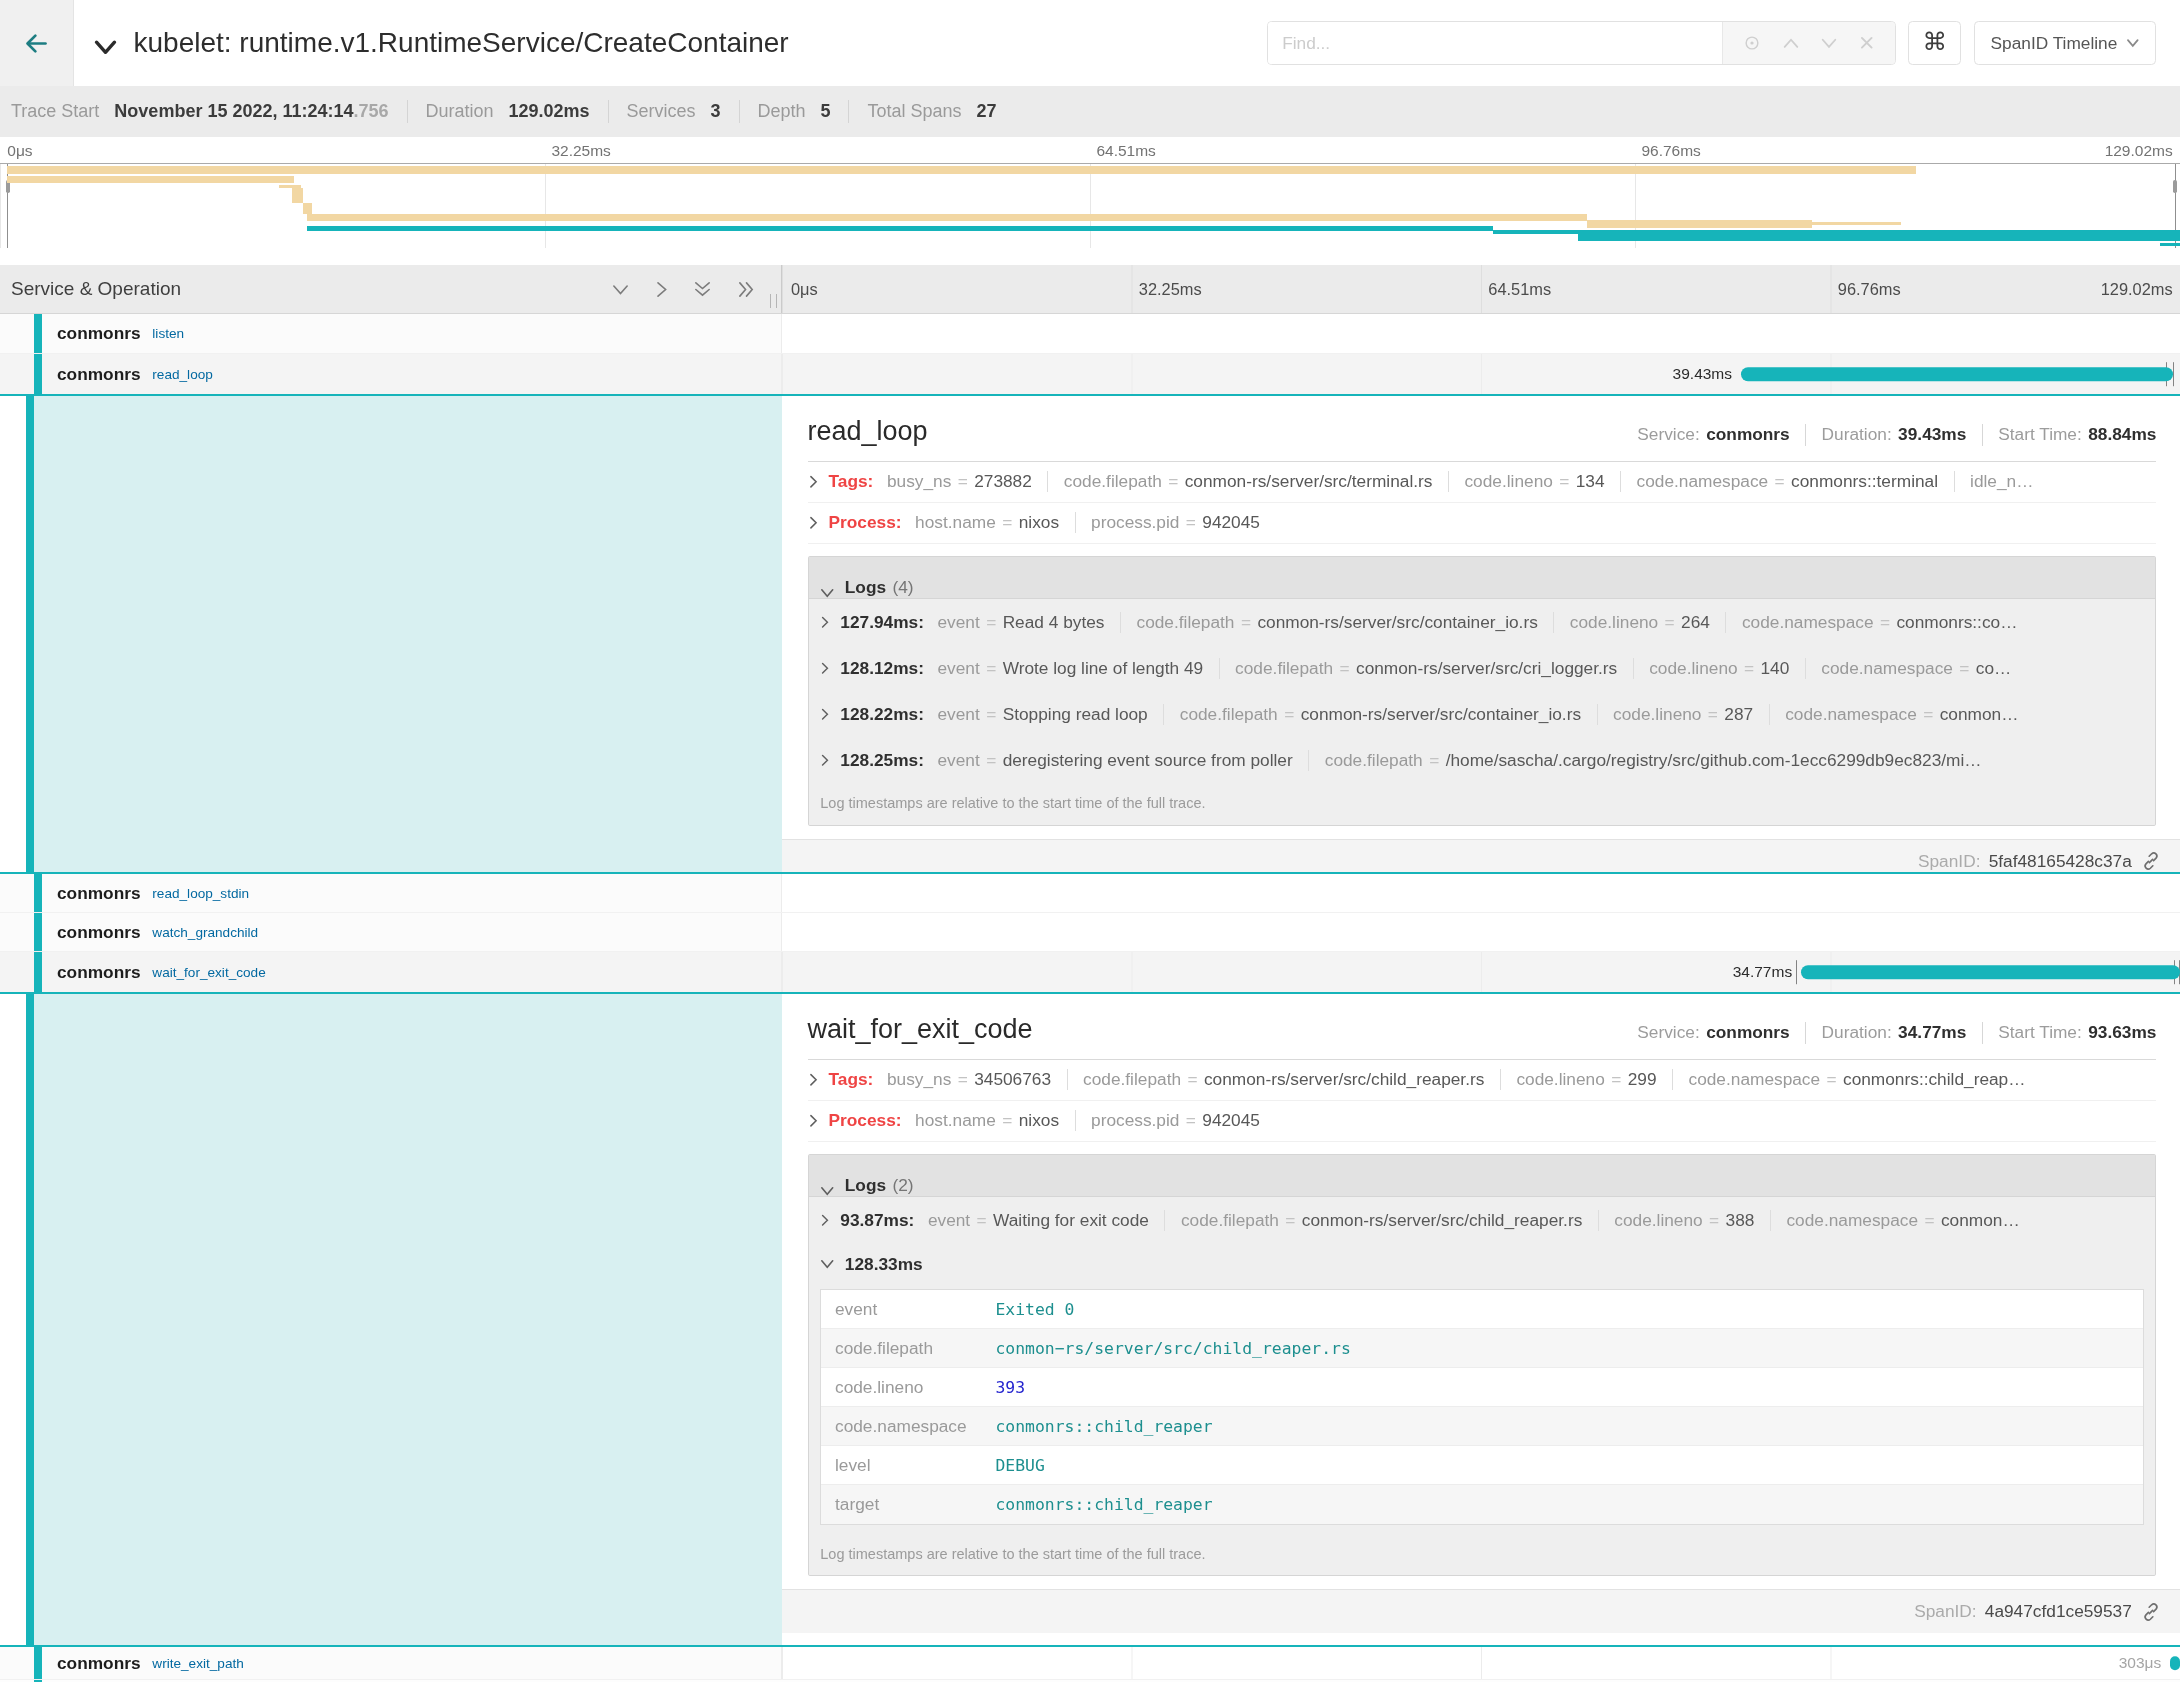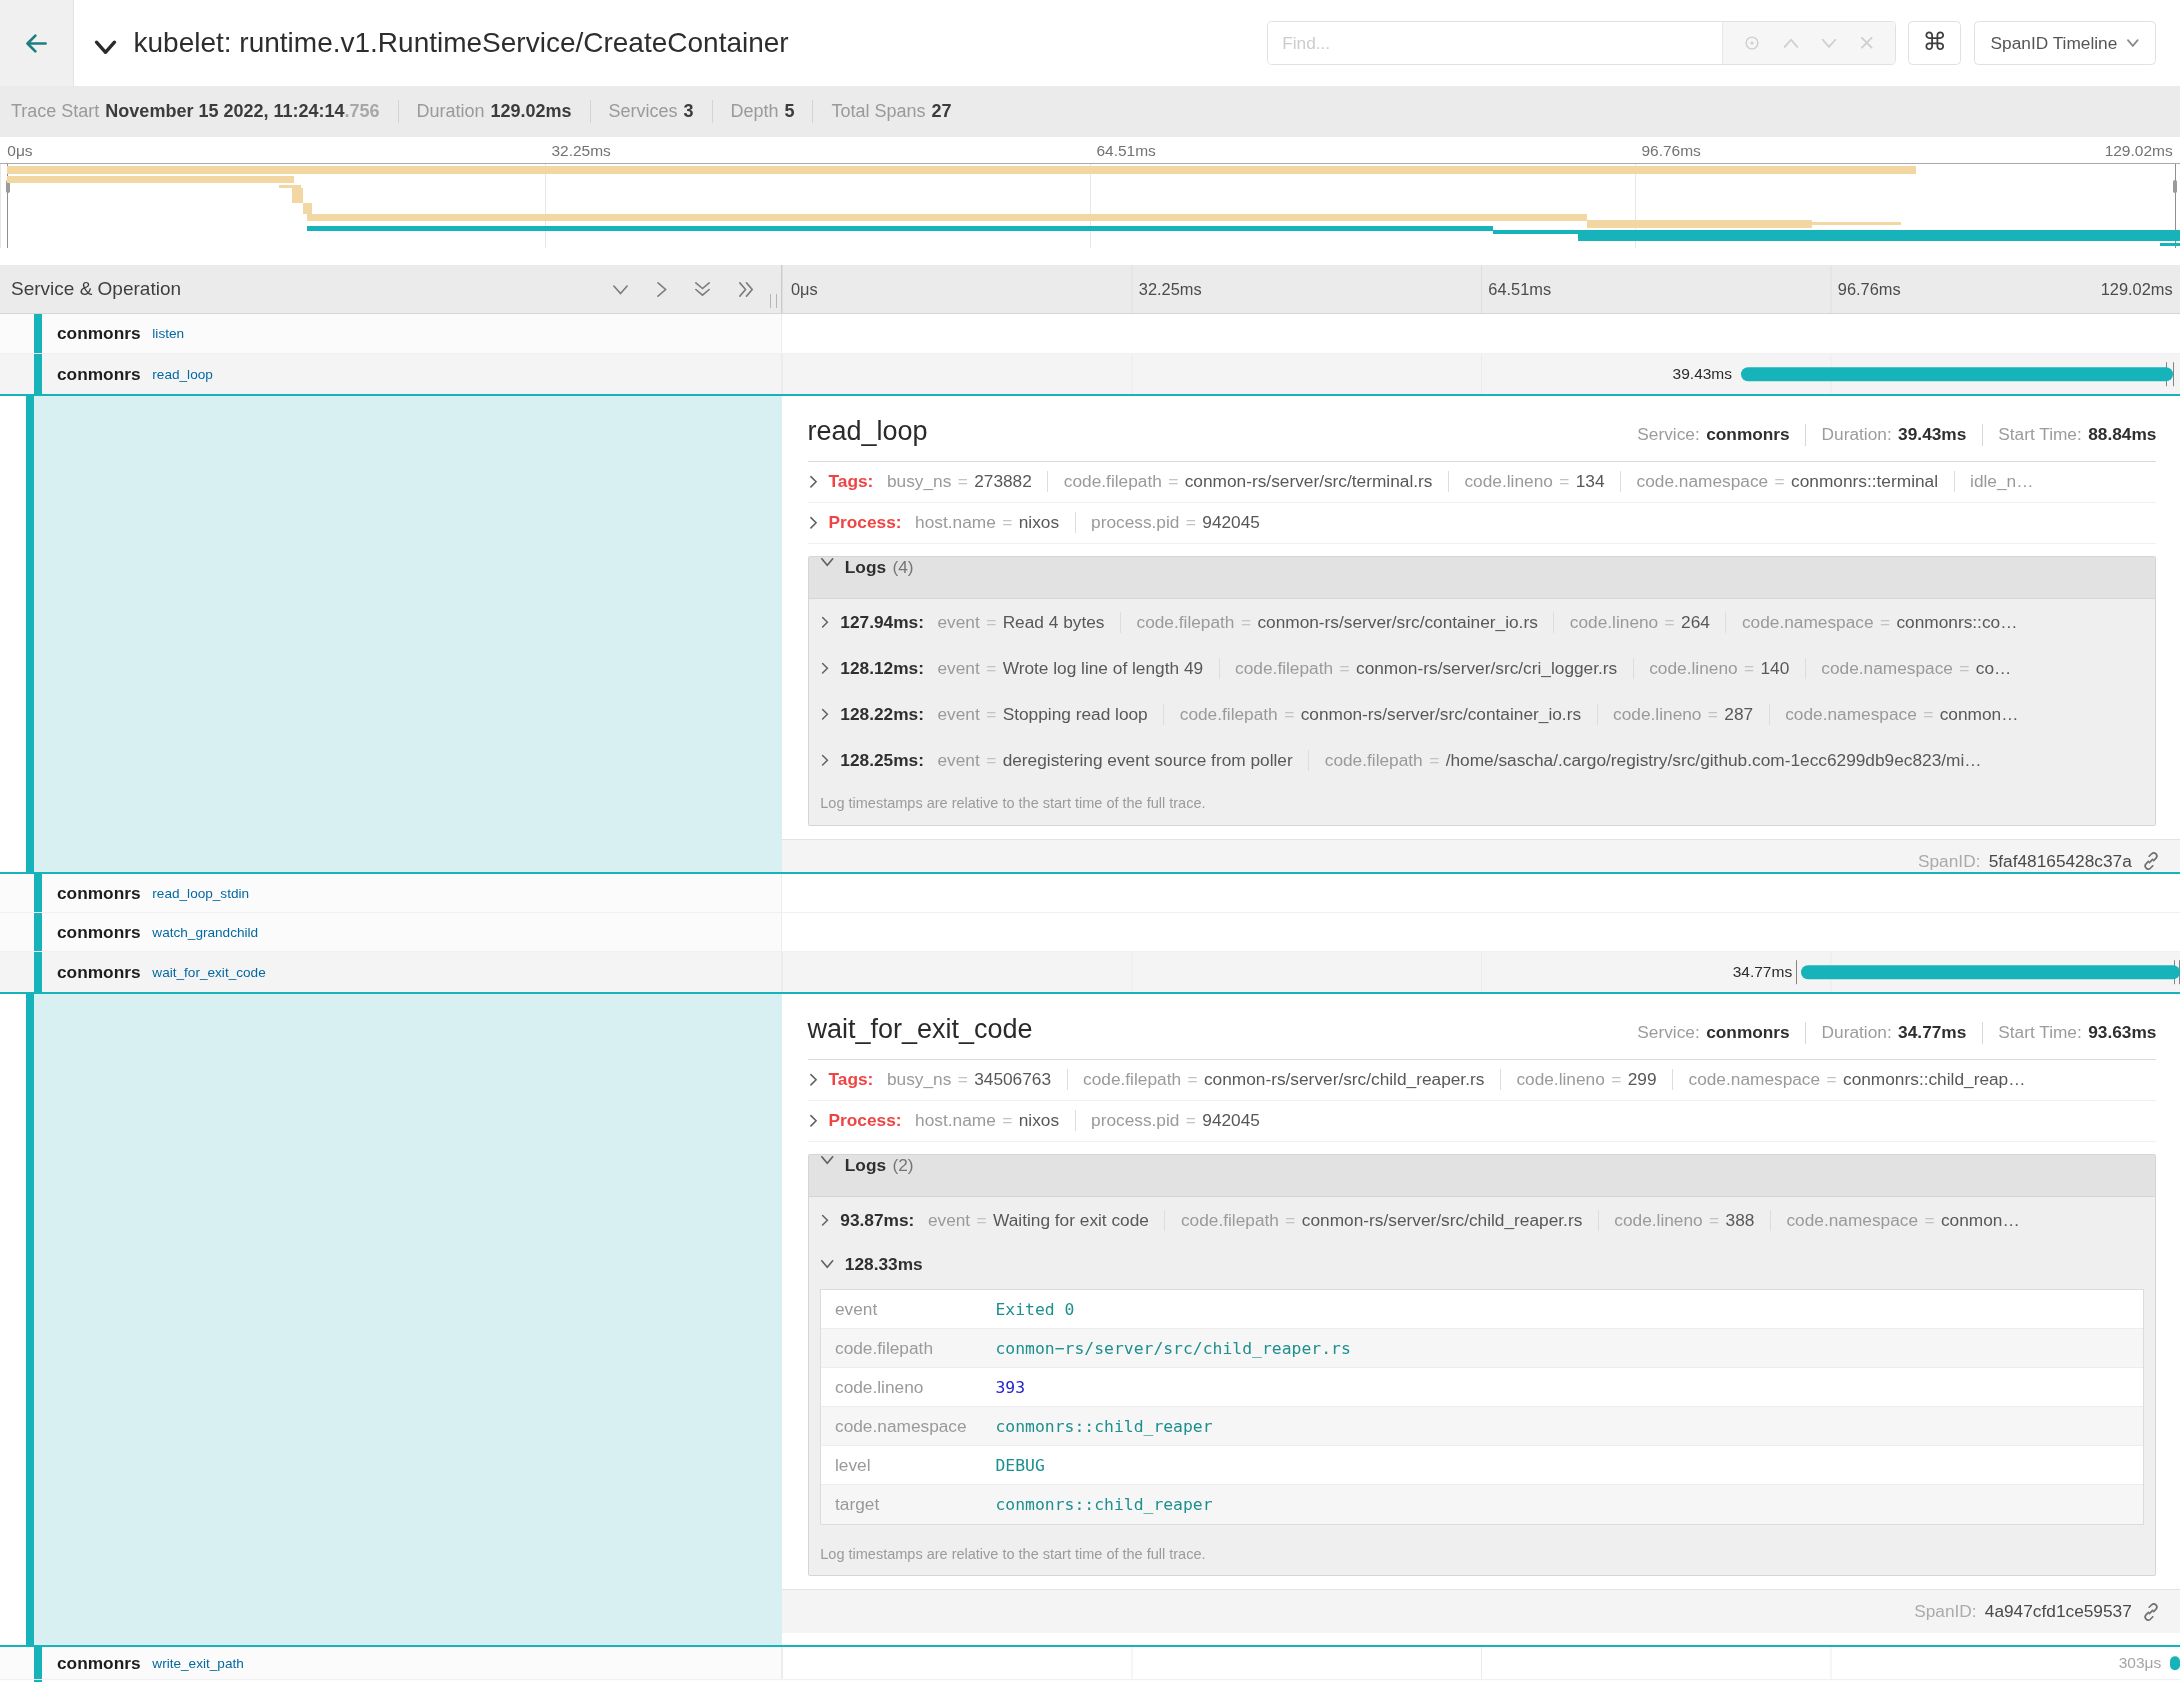--- a/index.html
+++ b/index.html
@@ -28,21 +28,21 @@
   .find-controls .fc { cursor:pointer; display:flex; align-items:center; }
   .btn { height:44px; border:0.9px solid #e1e1e1; border-radius:4.5px; background:#fff; cursor:pointer;
     display:flex; align-items:center; justify-content:center; }
   .kbd-btn { width:53px; font-size:24.5px; color:#3d3d3d; padding-bottom:3.6px; }
   .view-btn { padding:0 15.5px; font-size:17.3px; color:#555; gap:9px; }
 
   
   .summary-bar { height:51px; background:#ebebeb; display:flex; align-items:center; padding-left:11px;
     font-size:18px; color:#9a9a9a; white-space:nowrap; }
   .sum-label { color:#9a9a9a; }
-  .sum-value { color:#3c3c3c; font-weight:bold; margin-left:6px; }
+  .sum-value { color:#3c3c3c; font-weight:bold; margin-left:15px; }
   .sum-value-suffix { color:#a8a8a8; font-weight:bold; }
   .sum-sep { width:0.9px; height:23.6px; background:#d4d4d4; margin:0 18px; }
 
   
   .mm-ticks { height:26px; position:relative; font-size:15.5px; color:#737373; background:#fff; }
   .mm-ticks span { position:absolute; bottom:2.7px; }
   .mm-canvas { height:85px; position:relative; background:#fff; border-top:0.9px solid #aaa;
     background-image: linear-gradient(to right, #e7e7e7 0.9px, transparent 0.9px);
     background-size: 25% 100%; cursor:crosshair; }
   .mm-bar { position:absolute; }
@@ -97,21 +97,21 @@
   .kv-caption { font-weight:bold; color:#ef4444; margin-right:13.6px; }
   .pairs { display:flex; align-items:center; min-width:0; overflow:hidden; }
   .pair { display:flex; align-items:center; white-space:nowrap; flex-shrink:0; }
   .pair + .pair { border-left:0.9px solid #ddd; margin-left:15.5px; padding-left:15.5px; }
   .pair .k { color:#9a9a9a; }
   .pair .eq { color:#c3c3c3; margin:0 6.4px; }
   .pair .v { color:#585858; }
 
   .logs-box { border:0.9px solid #d5d5d5; border-radius:1.8px; background:#efefef; margin-top:12.7px; }
   .logs-header { height:42px; background:#e2e2e2; border-bottom:0.9px solid #d5d5d5; display:flex;
-    align-items:flex-start; padding-left:11.8px; font-size:17.3px; cursor:pointer; }
+    align-items:flex-end; padding-left:11.8px; font-size:17.3px; cursor:pointer; }
   .logs-title { font-weight:bold; color:#2f2f2f; margin-right:6.4px; }
   .logs-count { color:#757575; }
   .log-row { display:flex; align-items:center; height:46px; padding-left:11.8px; font-size:17.3px;
     overflow:hidden; white-space:nowrap; cursor:pointer; }
   .log-ts { font-weight:bold; color:#2f2f2f; margin-right:13.6px; }
   .logs-footer { font-size:14.5px; color:#9b9b9b; padding:11.8px 11.8px 13.6px 11.8px; }
 
   .kv-table { background:#fff; border:0.9px solid #dcdcdc; margin:3.6px 11px 9px 11px; }
   .t-row { display:flex; align-items:center; min-height:39px; border-bottom:0.9px solid #ededed; font-size:17.3px; }
   .t-row:last-child { border-bottom:none; }

